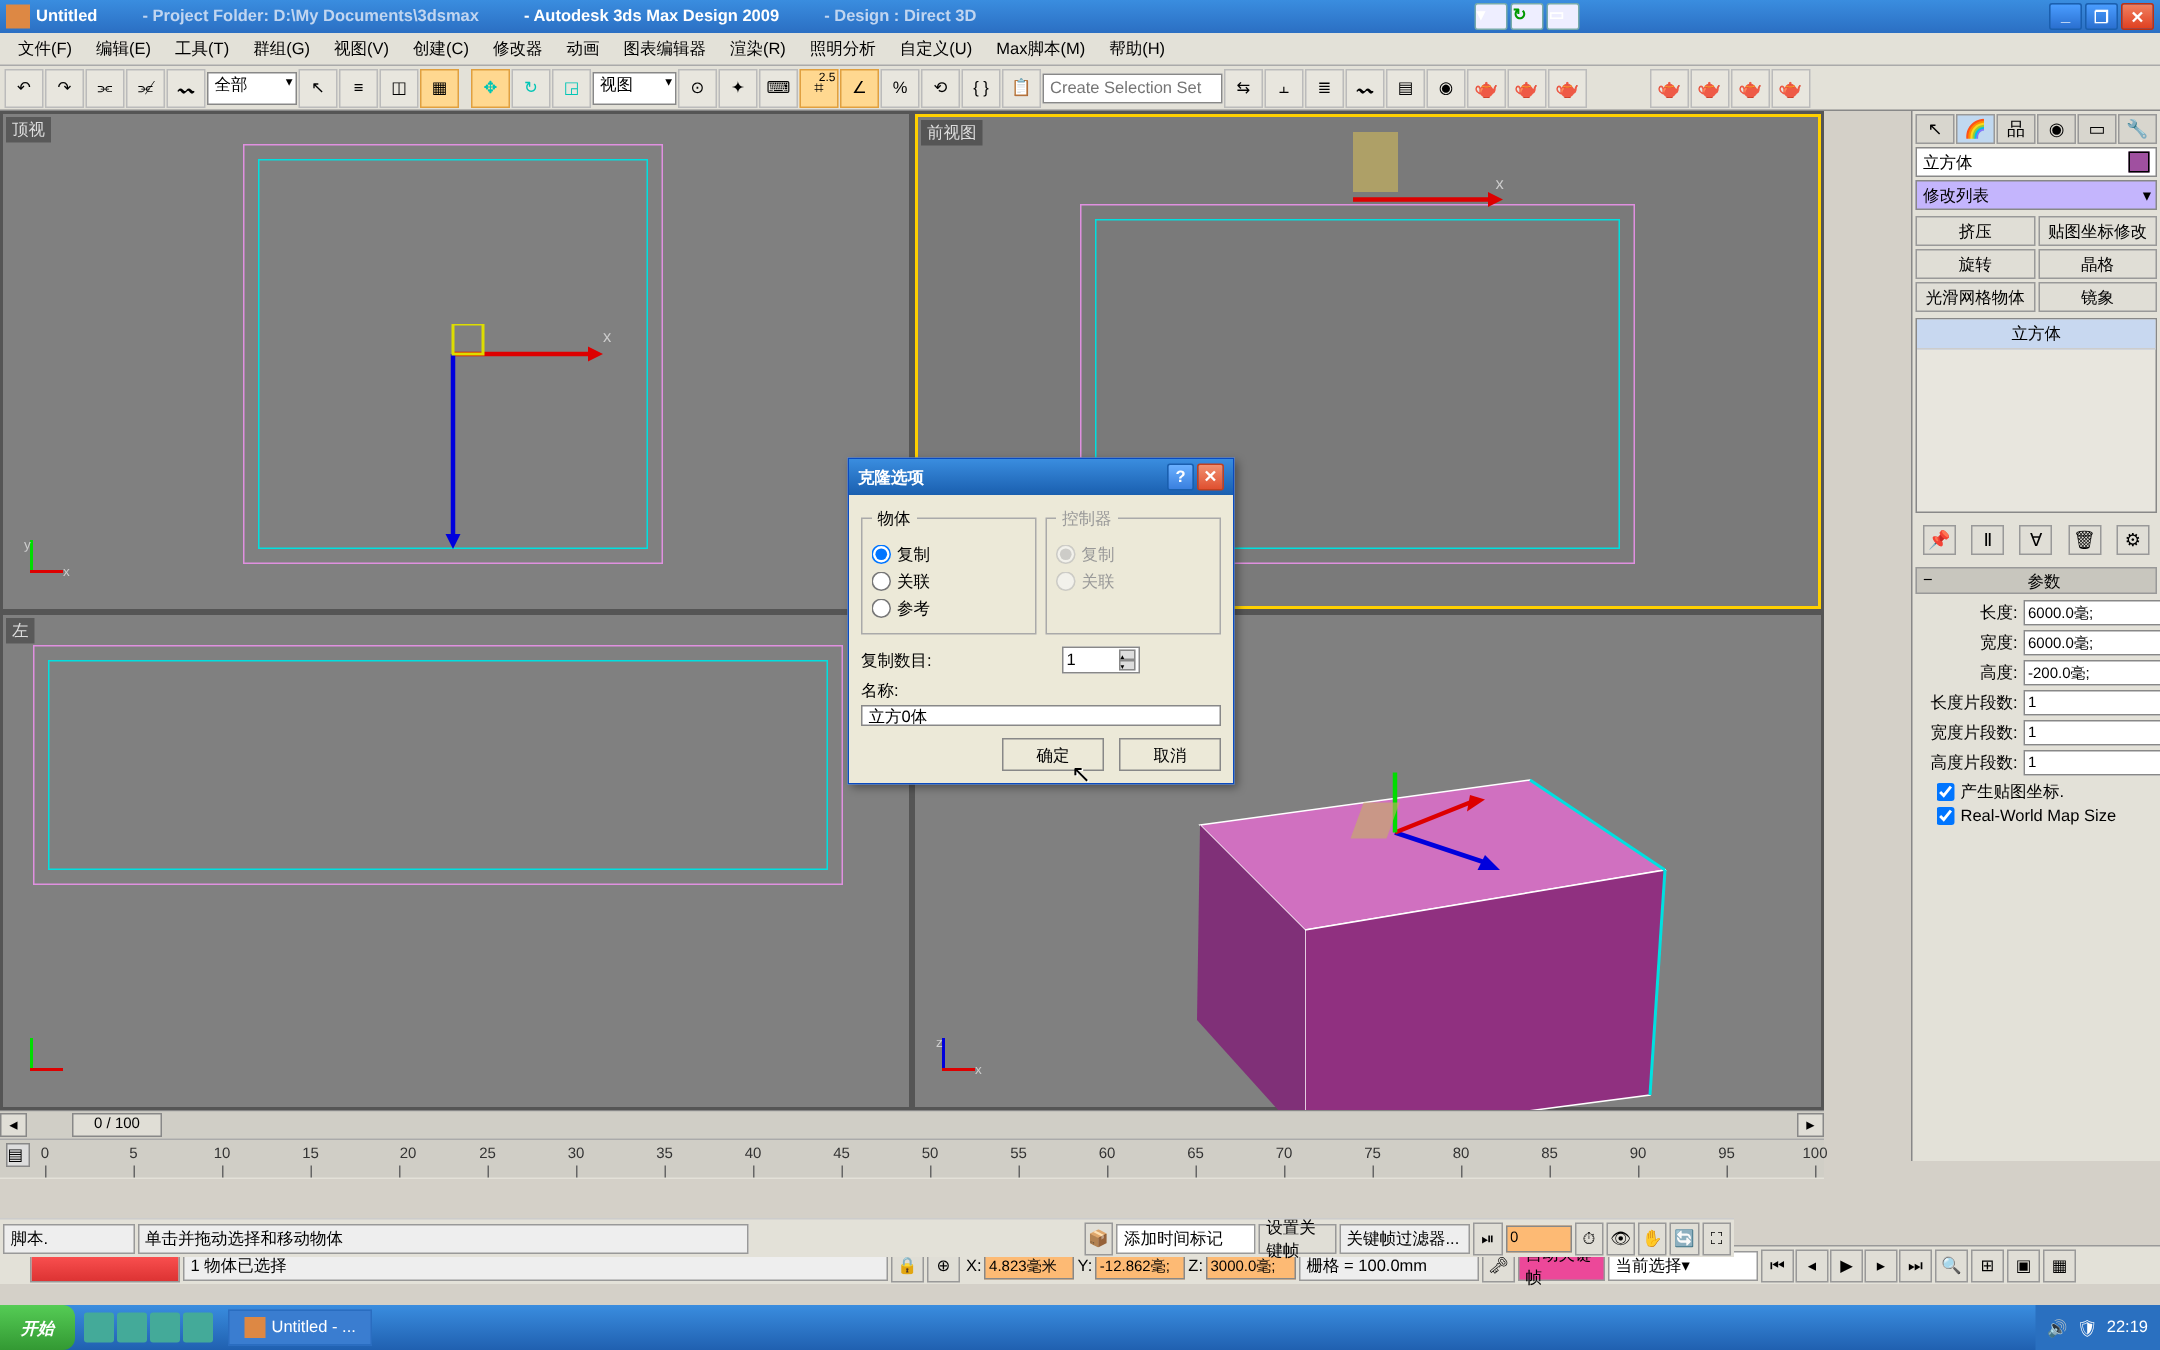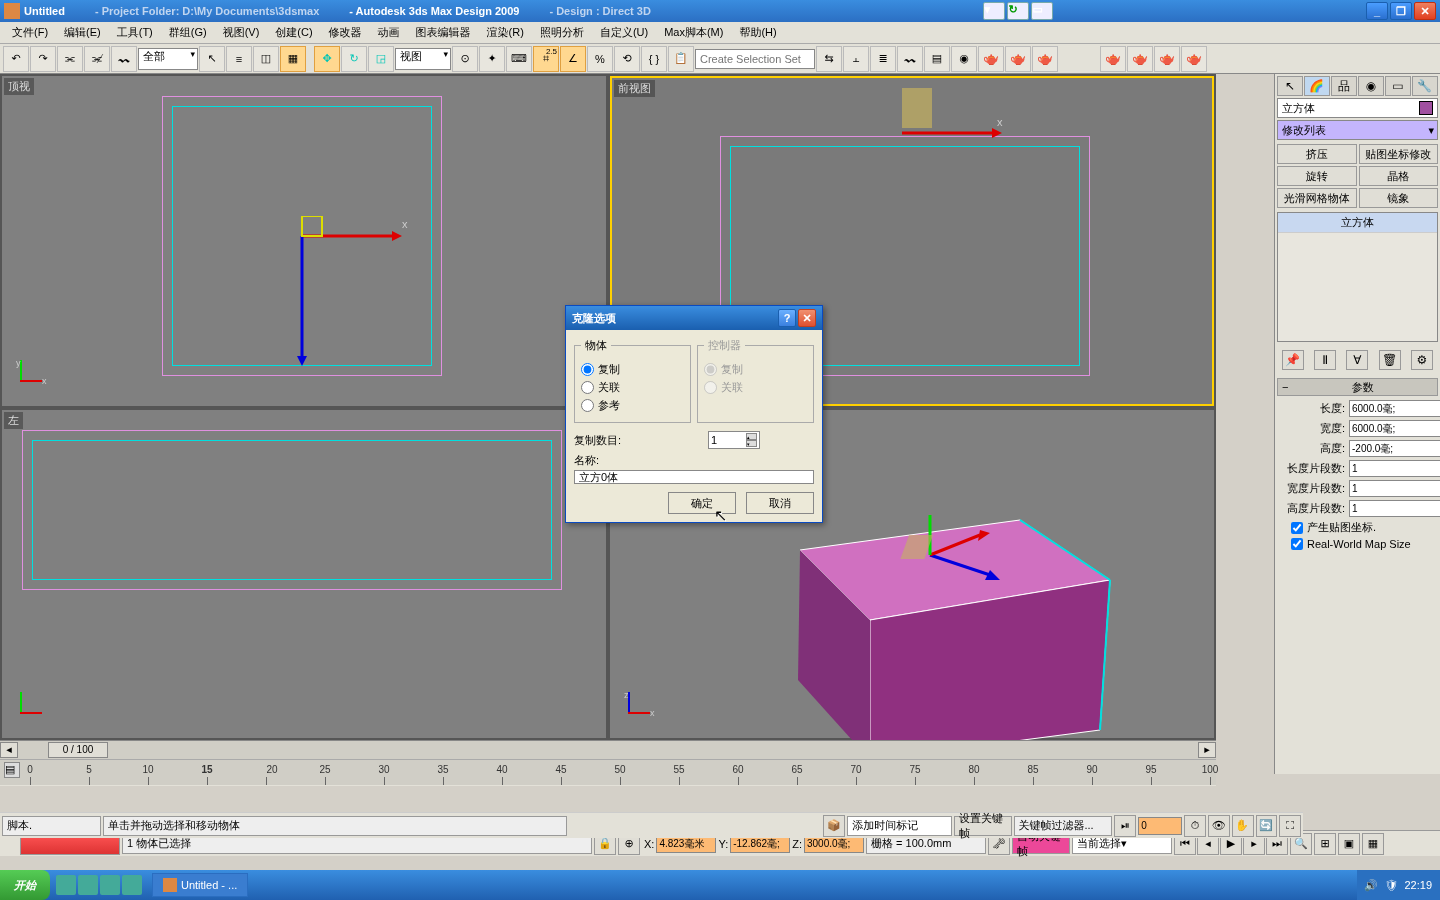--- a/index.html
+++ b/index.html
@@ -83,21 +83,21 @@
 .slider-row { height:18px; display:flex; align-items:center; background:#d0cec6;}
 .slider-row .btn{width:18px;height:16px;border:1px solid #888;background:#e0ded6;text-align:center;}
 .slider-row .track{flex:1;height:16px;background:#d0cec6;position:relative;}
 .slider-row .thumb{position:absolute;left:30px;top:0;height:16px;width:60px;background:#e0ded6;border:1px solid #888;text-align:center;font-size:10px;line-height:14px;}
 .ruler{height:26px;background:#d0cec6;position:relative;border-top:1px solid #aaa;}
 .ruler .tick{position:absolute;bottom:0;width:1px;height:8px;background:#666;}
 .ruler .tlbl{position:absolute;bottom:10px;font-size:10px;color:#333;transform:translateX(-50%);}
 
 
 .status1 { position:absolute; top:830px; left:0; width:1440px; height:26px; background:#e3e1d8; border-top:1px solid #999; display:flex; align-items:center; padding:0 20px; gap:2px;}
-.status2 { position:absolute; top:812px; left:0; width:1303px; height:26px; background:#e3e1d8; display:flex; align-items:center; padding:0 2px; gap:2px; border-top:1px solid #ccc;}
+.status2 { position:absolute; top:812px; left:0; width:1156px; height:26px; background:#e3e1d8; display:flex; align-items:center; padding:0 2px; gap:2px; border-top:1px solid #ccc;}
 .sfield{height:20px;border:1px solid #999;background:#eee;display:flex;align-items:center;padding:0 4px;}
 .sinput{height:18px;border:1px solid #888;background:#fdba74;padding:0 2px;font-size:10px;width:60px;}
 .sbtn{width:22px;height:22px;border:1px solid #999;background:#e0ded6;display:flex;align-items:center;justify-content:center;}
 .play-btns{display:flex;gap:1px;}
 
 
 .taskbar { position:absolute; bottom:0; left:0; width:1440px; height:30px; background:linear-gradient(#3a8ddf,#2060b0); display:flex; align-items:center; color:#fff; }
 .taskbar .start{height:30px;padding:0 14px;background:linear-gradient(#5c5,#393);display:flex;align-items:center;font-weight:bold;font-style:italic;border-radius:0 8px 8px 0;}
 .taskbar .ql{display:flex;gap:2px;padding:0 6px;}
 .taskbar .ql .q{width:20px;height:20px;background:#4a9;border-radius:2px;}
@@ -378,21 +378,21 @@
   </div>
   <div class="ruler" id="ruler">
     <div style="position:absolute;left:4px;top:2px;width:16px;height:16px;border:1px solid #888;background:#ddd">▤</div>
   <div class="tick" style="left: 30px;"></div>
       <div class="tlbl" style="left: 30px;">0</div>
       <div class="tick" style="left: 89px;"></div>
       <div class="tlbl" style="left: 89px;">5</div>
       <div class="tick" style="left: 148px;"></div>
       <div class="tlbl" style="left: 148px;">10</div>
       <div class="tick" style="left: 207px;"></div>
-      <div class="tlbl" style="left: 207px; font-weight: bold;">15</div>
+      <div class="tlbl" style="left: 207px;">15</div>
       <div class="tick" style="left: 266px;"></div>
       <div class="tlbl" style="left: 272px; margin-top: 48px;">20</div>
       <div class="tick" style="left: 325px;"></div>
       <div class="tlbl" style="left: 325px;">25</div>
       <div class="tick" style="left: 384px;"></div>
       <div class="tlbl" style="left: 384px;">30</div>
       <div class="tick" style="left: 443px;"></div>
       <div class="tlbl" style="left: 443px;">35</div>
       <div class="tick" style="left: 502px;"></div>
       <div class="tlbl" style="left: 502px;">40</div>

